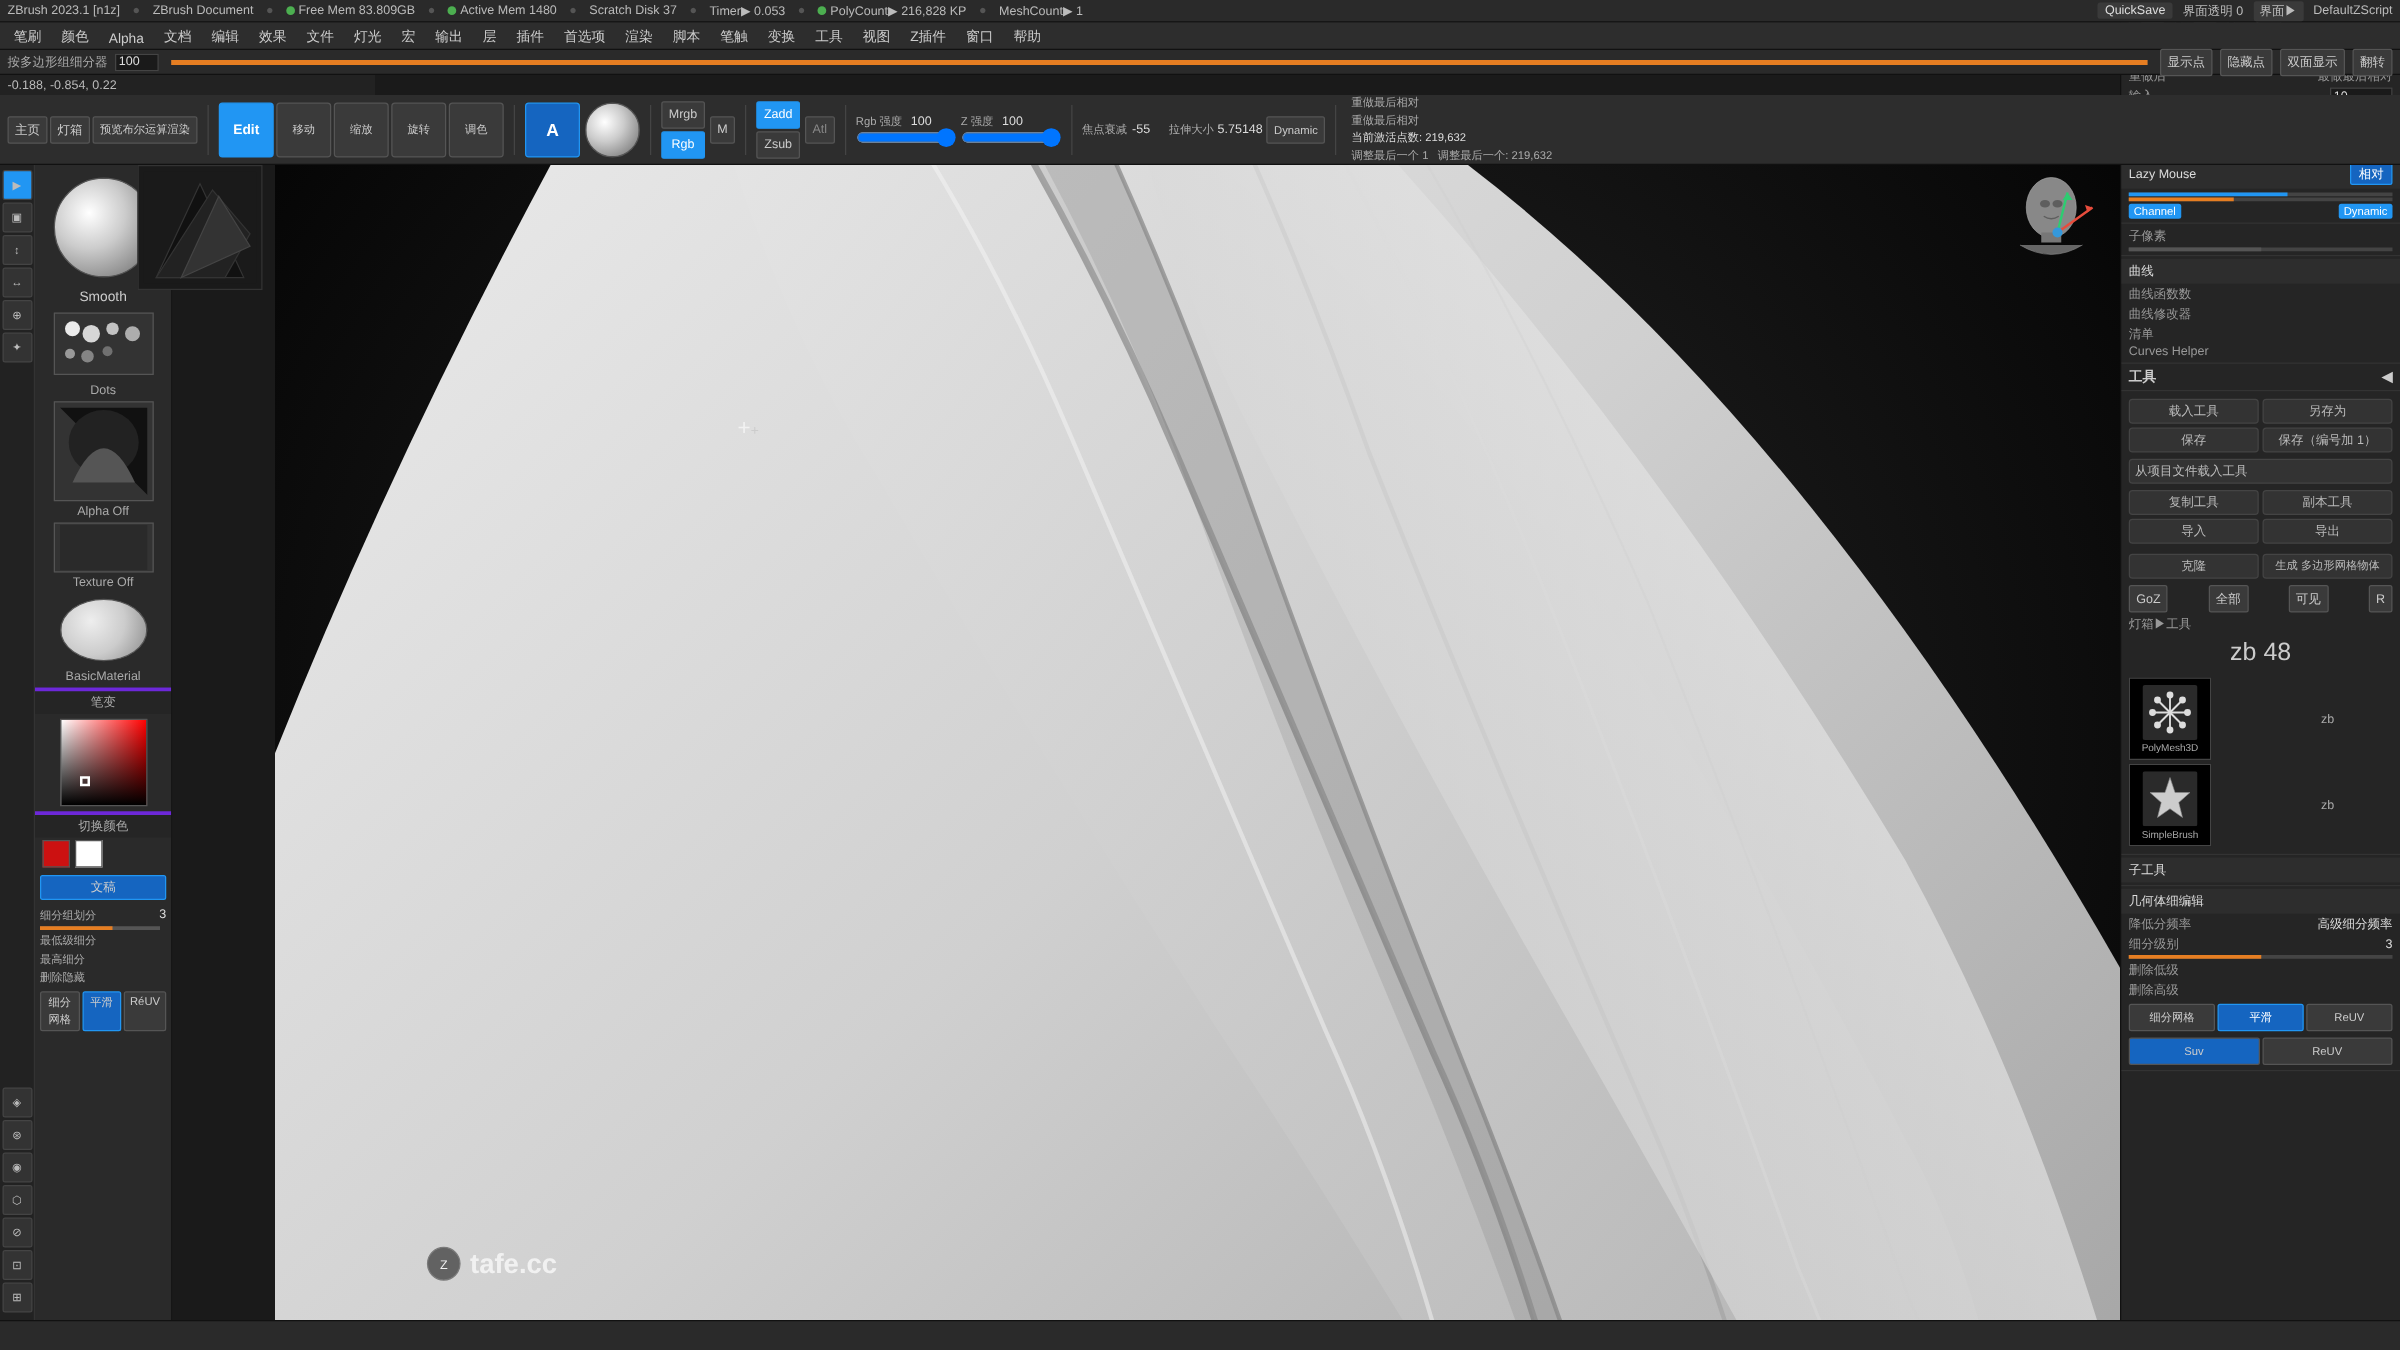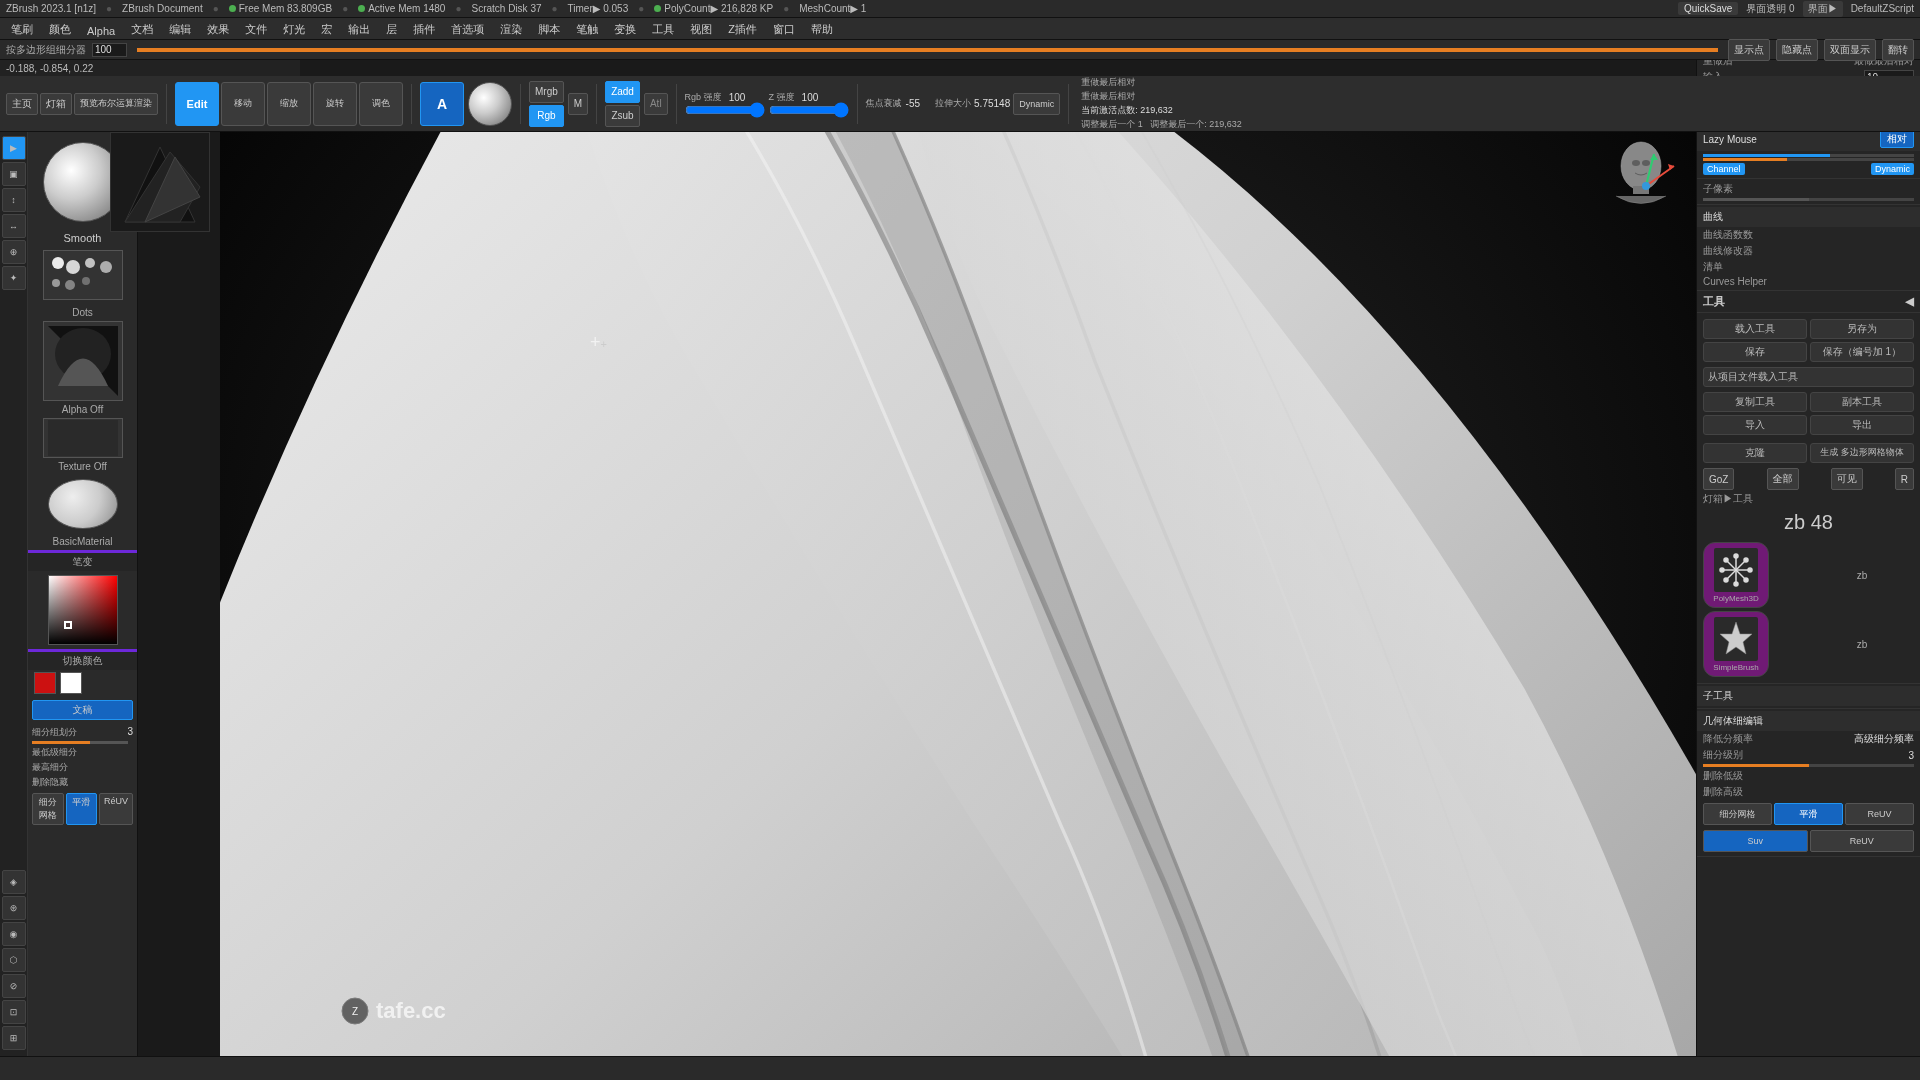--- a/index.html
+++ b/index.html
@@ -77,21 +77,21 @@
     .rp-slider { width: 100%; height: 3px; background: #444; margin: 1px 0; position: relative; }
     .rp-slider-fill { height: 3px; background: #2196f3; }
     .rp-icon-row { display: flex; gap: 4px; padding: 4px 6px; flex-wrap: wrap; }
     .mini-tool-icon { width: 38px; height: 38px; background: #333; border: 1px solid #444; border-radius: 3px; display: flex; align-items: center; justify-content: center; cursor: pointer; flex-direction: column; }
     .mini-tool-icon span { font-size: 8px; color: #aaa; }
     .tool-grid { display: grid; grid-template-columns: 1fr 1fr; gap: 3px; padding: 4px 6px; }
     .tool-cell { background: #333; border: 1px solid #444; border-radius: 3px; padding: 2px 4px; font-size: 10px; color: #bbb; cursor: pointer; text-align: center; }
     .nav-head { display: flex; align-items: center; justify-content: space-between; padding: 1px 6px; font-size: 11px; color: #ccc; font-weight: bold; }
     .rp-divider { height: 1px; background: #333; margin: 2px 0; }
     .zb-number { font-size: 20px; color: #ccc; text-align: center; padding: 4px; }
-    .thumbnail-item { width: 66px; height: 66px; background: #701a75; border: 1px solid #444; border-radius: 12px; display: flex; flex-direction: column; align-items: center; justify-content: center; cursor: pointer; }
+    .thumbnail-item { width: 66px; height: 66px; background: #000000; border: 1px solid #444; border-radius: 0; display: flex; flex-direction: column; align-items: center; justify-content: center; cursor: pointer; }
     .thumbnail-item span { font-size: 8px; color: #aaa; margin-top: 2px; }
     .four-grid { display: grid; grid-template-columns: 1fr 1fr; gap: 3px; padding: 4px 6px; }
 
     
     #bottom-bar { position: absolute; bottom: 0; left: 0; right: 0; height: 24px; background: #2a2a2a; border-top: 1px solid #111; display: flex; align-items: center; padding: 0 6px; gap: 10px; z-index: 100; }
     .bb-label { font-size: 10px; color: #aaa; }
 
     
     #left-icons { position: absolute; top: 132px; left: 0; width: 28px; bottom: 24px; background: #222; border-right: 1px solid #333; z-index: 55; display: flex; flex-direction: column; align-items: center; padding-top: 4px; gap: 2px; }
     .li-btn { width: 24px; height: 24px; background: #333; border: 1px solid #444; border-radius: 2px; display: flex; align-items: center; justify-content: center; cursor: pointer; font-size: 9px; color: #bbb; }

